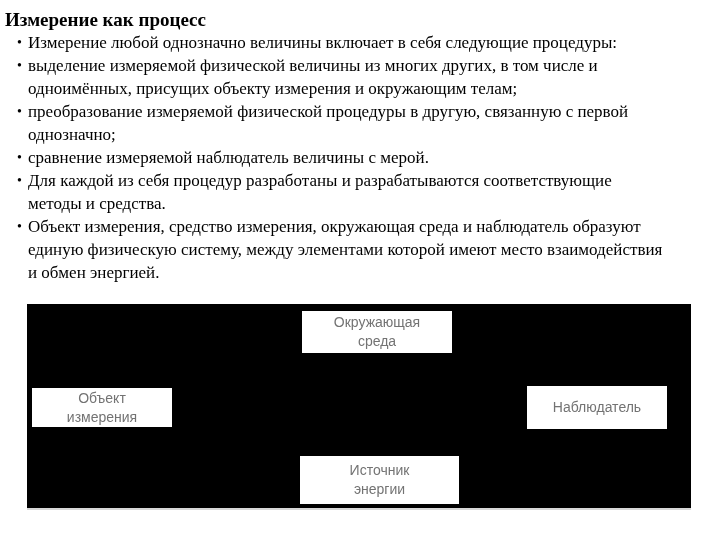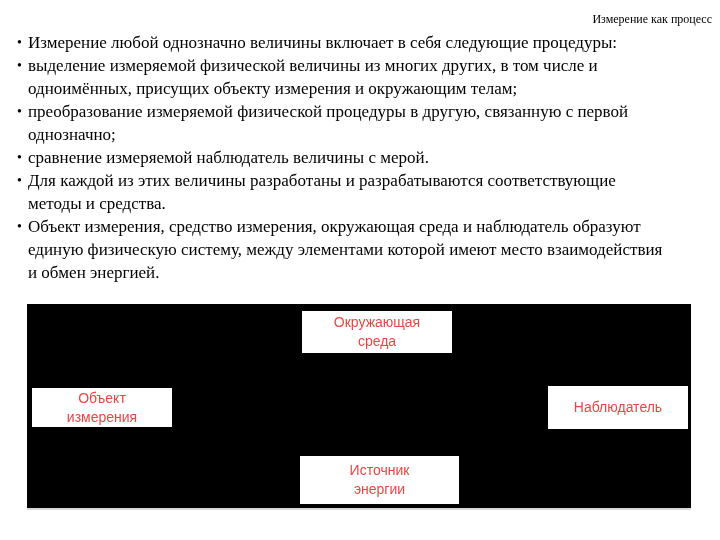--- a/index.html
+++ b/index.html
@@ -16,23 +16,23 @@
     font-family: "Liberation Serif", serif;
     overflow: hidden;
   }
   .content {
     position: absolute;
     left: 5px;
     top: 8px;
     width: 707px;
   }
   .title {
-    text-align: right;
-    font-weight: 400;
-    font-size: 12px;
+    text-align: left;
+    font-weight: 700;
+    font-size: 19px;
     line-height: 23px;
     white-space: pre-line;
   }
   .bullet {
     display: flex;
     align-items: flex-start;
     font-size: 17px;
     line-height: 23px;
   }
   .dot {
@@ -61,27 +61,27 @@
     background: #ffffff;
     border: 1px solid #000000;
     box-sizing: border-box;
     display: flex;
     align-items: center;
     justify-content: center;
     text-align: center;
     font-family: "Liberation Sans", sans-serif;
     font-size: 14px;
     line-height: 19px;
-    color: #ef4444;
+    color: #737373;
     white-space: pre-line;
   }
   .node-environment { left: 274px; top: 6px;   width: 152px; height: 44px; }
   .node-object      { left: 4px;   top: 83px;  width: 142px; height: 41px; }
   .node-si          { left: 302px; top: 72px;  width: 105px; height: 63px; font-size: 17px; }
-  .node-observer    { left: 520px; top: 81px;  width: 142px; height: 45px; }
+  .node-observer    { left: 499px; top: 81px;  width: 142px; height: 45px; }
   .node-energy      { left: 272px; top: 151px; width: 161px; height: 50px; }
 </style>
 </head>
 <body>
 
 <div class="slide">
 
   <div class="content">
     <div class="title">Измерение как процесс</div>
 
@@ -102,21 +102,21 @@
 однозначно;</span>
     </div>
 
     <div class="bullet">
       <span class="dot">•</span>
       <span class="btext">сравнение измеряемой наблюдатель величины с мерой.</span>
     </div>
 
     <div class="bullet">
       <span class="dot">•</span>
-      <span class="btext">Для каждой из этих величины разработаны и разрабатываются соответствующие
+      <span class="btext">Для каждой из себя процедур разработаны и разрабатываются соответствующие
 методы и средства.</span>
     </div>
 
     <div class="bullet">
       <span class="dot">•</span>
       <span class="btext">Объект измерения, средство измерения, окружающая среда и наблюдатель образуют
 единую физическую систему, между элементами которой имеют место взаимодействия
 и обмен энергией.</span>
     </div>
   </div>

